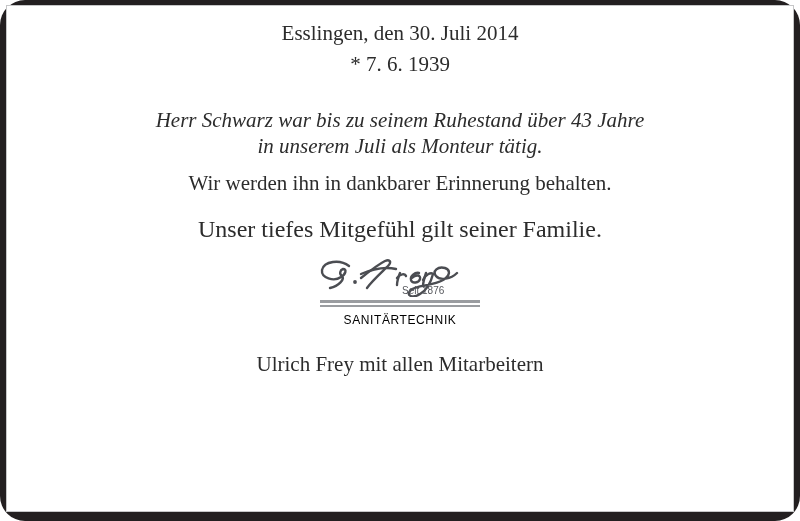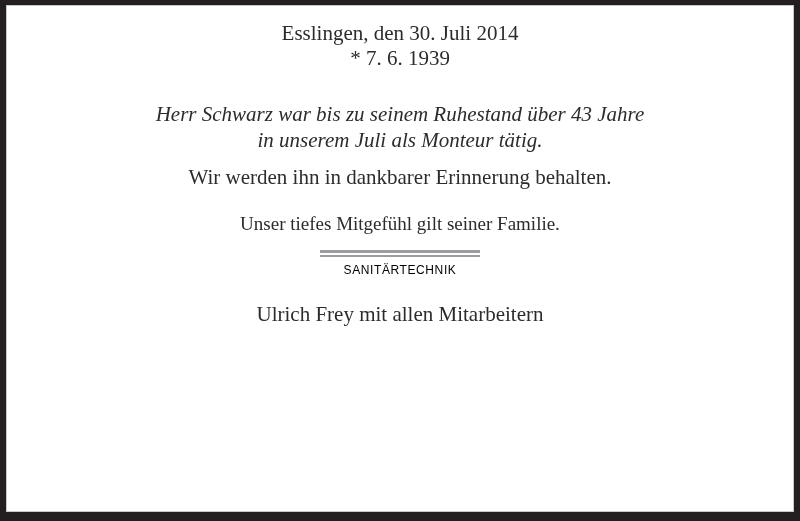--- a/index.html
+++ b/index.html
@@ -3,20 +3,21 @@
 <meta charset="utf-8">
 <style>
   html, body { margin: 0; padding: 0; background: #ffffff; }
   * { box-sizing: border-box; }
 
   .notice-frame {
     width: 800px;
     height: 521px;
     background: #231f20;
     padding: 5px 6px 9px 6px;
+    border-radius: 25px;
   }
   .notice-inner {
     width: 100%;
     height: 100%;
     background: #ffffff;
     border: 1px solid #c6c7c8;
     text-align: center;
     font-family: "Liberation Serif", serif;
     color: #2c2c2c;
     overflow: hidden;
@@ -34,41 +35,41 @@
   }
   .deceased-name {
     margin-top: 28px;
     font-size: 47px;
     line-height: 47px;
     font-weight: bold;
     color: #222222;
     letter-spacing: 0.5px;
   }
   .dates-row {
-    margin-top: 0;
+    margin-top: 6px;
     display: flex;
     justify-content: center;
     gap: 36px;
     font-size: 21px;
     line-height: 25px;
   }
   .body-par {
     margin-top: 30px;
     font-size: 21px;
     line-height: 26px;
     font-style: italic;
   }
   .remembrance {
     margin-top: 12px;
     font-size: 21px;
     line-height: 25px;
   }
   .condolence {
     margin-top: 21px;
-    font-size: 19px;
+    font-size: 24px;
     line-height: 25px;
   }
   .signoff {
     margin-top: 23px;
     font-size: 21px;
     line-height: 25px;
   }
 
   
   .company-logo {
@@ -124,20 +125,41 @@
     <div class="body-par">
       <div>Herr Schwarz war bis zu seinem Ruhestand über 43 Jahre</div>
       <div>in unserem Juli als Monteur tätig.</div>
     </div>
 
     <div class="remembrance">Wir werden ihn in dankbarer Erinnerung behalten.</div>
 
     <div class="condolence">Unser tiefes Mitgefühl gilt seiner Familie.</div>
 
     <div class="company-logo">
+      <div class="sig-row">
+        <svg width="150" height="40" viewBox="0 0 150 40" fill="none" stroke="#4b4d52" stroke-width="2.4" stroke-linecap="round" stroke-linejoin="round" aria-label="G. Frey">
+
+          <path d="M32,9 C23,2 7,4 5,13 C4,21 17,25 24,20 C29,17 30,12 26,12 C23,13 22,17 25,19 C28,22 22,29 13,31"></path>
+
+          <circle cx="38" cy="25" r="1.9" fill="#4b4d52" stroke="none"></circle>
+
+          <path d="M44,21 C54,13 64,6 68,4 C73,2 75,5 71,9 C65,15 55,24 50,31"></path>
+
+          <path d="M44,17 C58,11 70,10 79,12"></path>
+
+          <path d="M83,16 C81,21 80,25 80,28"></path>
+          <path d="M80,21 C83,17 88,16 89,19"></path>
+
+          <path d="M95,21 C99,17 104,18 103,22 C102,26 95,27 94,23 C93,19 98,15 102,16"></path>
+
+          <path d="M109,16 C107,22 106,26 106,29"></path>
+          <path d="M106,23 C109,17 114,15 116,17 C114,25 110,33 103,37 C95,42 88,38 94,33 C100,28 116,29 126,23 C133,19 134,13 128,11 C121,9 115,14 119,19 C123,24 134,22 140,16"></path>
+        </svg>
+        <span class="since-label">Seit 1876</span>
+      </div>
       <div class="logo-rules">
         <div class="rule-thick"></div>
         <div class="rule-gap"></div>
         <div class="rule-thin"></div>
       </div>
       <div class="logo-tagline">SANITÄRTECHNIK</div>
     </div>
 
     <div class="signoff">Ulrich Frey mit allen Mitarbeitern</div>
 

